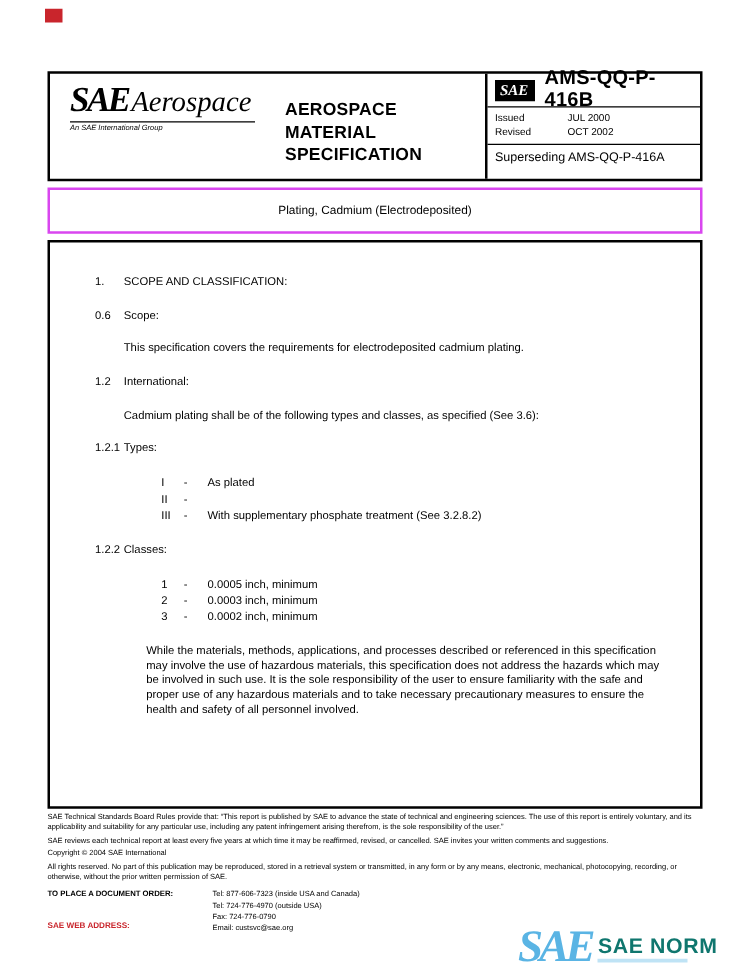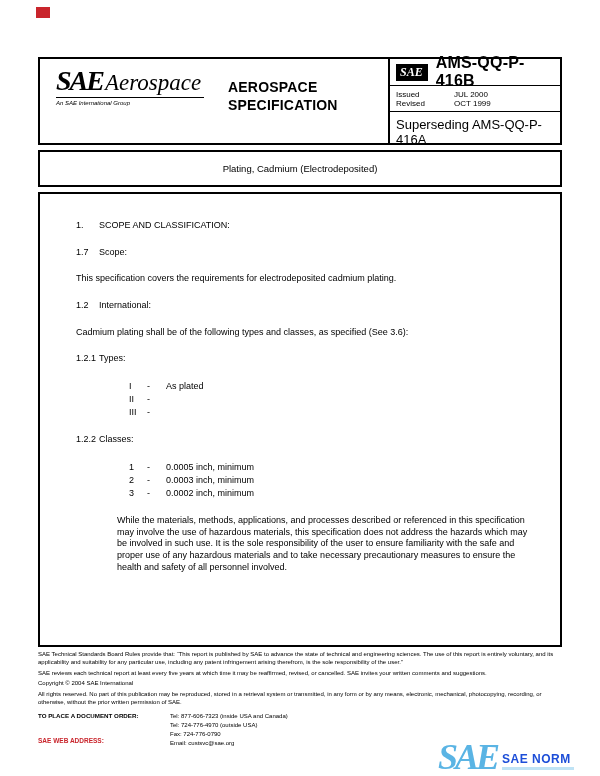--- a/index.html
+++ b/index.html
@@ -31,37 +31,37 @@
   .title-cell { flex:1; padding:20px 0 0 10px; font-weight:bold; font-size:14px; line-height:1.28; letter-spacing:0.2px; }
 
   .doc-cell { width:172px; border-left:2px solid #000; display:flex; flex-direction:column; }
   .doc-row1 { display:flex; align-items:center; gap:8px; padding:4px 6px; border-bottom:1px solid #000; height:27px; }
   .sae-badge {
     background:#000; color:#fff; font-weight:bold; font-style:italic;
     font-family:"Liberation Serif", serif; font-size:12px; padding:2px 5px 3px 4px; line-height:1;
   }
   .doc-number { font-weight:bold; font-size:16px; letter-spacing:0.2px; }
   .doc-row2 { display:grid; grid-template-columns:58px 1fr; font-size:8px; padding:4px 6px 3px 6px; border-bottom:1px solid #000; row-gap:0; height:30px; }
-  .doc-row3 { font-size:13px; padding:5px 6px; }
+  .doc-row3 { font-size:10px; padding:5px 6px; }
 
   
   .title-bar {
     position:absolute; left:38px; top:150px; width:524px; height:37px;
-    border:2px solid #000000; display:flex; align-items:center; justify-content:center;
+    border:2px solid #d946ef; display:flex; align-items:center; justify-content:center;
     font-size:9.5px;
   }
 
   
   .main-box {
     position:absolute; left:38px; top:192px; width:524px; height:455px;
     border:2px solid #000; padding:26px 28px 0 36px; font-size:9px; line-height:1.3;
   }
   .sec { display:flex; margin-bottom:15px; }
   .sec-num { min-width:21px; margin-right:2px; flex-shrink:0; }
-  .para { margin-bottom:15px; }
+  .para { margin-left:23px; margin-bottom:15px; }
   .list-block { margin-left:53px; margin-bottom:15px; }
   .li { display:flex; line-height:13px; }
   .li-key { width:18px; flex-shrink:0; }
   .li-sep { width:19px; flex-shrink:0; }
   .long-para { margin-left:41px; margin-bottom:0; text-align:left; }
 
   
   .footer { position:absolute; left:38px; top:651px; width:524px; font-size:6px; line-height:1.3; }
   .fp { margin-bottom:3px; }
   .fp-copy { margin-bottom:3px; }
@@ -71,21 +71,21 @@
   .web-label { color:#c9252c; font-weight:bold; font-size:6.5px; margin-top:14px; }
   .contacts { font-size:6px; line-height:1.5; }
 
   
   .watermark { position:absolute; right:26px; bottom:4px; display:flex; align-items:flex-end; gap:5px; }
   .wm-sae {
     font-family:"Liberation Serif", serif; font-style:italic; font-weight:bold;
     font-size:36px; line-height:0.8; letter-spacing:-3px; color:#5ab4e4;
   }
   .wm-text { display:flex; flex-direction:column; padding-bottom:2px; }
-  .wm-norm { font-size:12px; font-weight:bold; color:#1d4ed8; letter-spacing:0.5px; line-height:1;margin-top:20px; }
+  .wm-norm { font-size:17px; font-weight:bold; color:#0f766e; letter-spacing:0.5px; line-height:1;margin-top:20px; }
   .wm-sub { height:3px; width:72px; background:#bfe3f5; margin-top:2px; }
 </style>
 </head>
 <body>
 
 <div class="page">
 
   <div class="corner-mark"></div>
 
   <div class="header-box">
@@ -93,51 +93,52 @@
       <div class="logo-line">
         <span class="logo-sae">SAE</span>
         <span class="logo-aero">Aerospace</span>
       </div>
       <div class="logo-rule"></div>
       <div class="logo-tagline">An SAE International Group</div>
     </div>
 
     <div class="title-cell">
       <div>AEROSPACE</div>
+      <div>MATERIAL</div>
       <div>SPECIFICATION</div>
     </div>
 
     <div class="doc-cell">
       <div class="doc-row1">
         <span class="sae-badge">SAE</span>
         <span class="doc-number">AMS-QQ-P-416B</span>
       </div>
       <div class="doc-row2">
         <span>Issued</span>
         <span>JUL 2000</span>
         <span>Revised</span>
-        <span>OCT 1999</span>
+        <span>OCT 2002</span>
       </div>
       <div class="doc-row3">Superseding AMS-QQ-P-416A</div>
     </div>
   </div>
 
   <div class="title-bar">
     <span>Plating, Cadmium (Electrodeposited)</span>
   </div>
 
   <div class="main-box">
 
     <div class="sec">
       <span class="sec-num">1.</span>
       <span>SCOPE AND CLASSIFICATION:</span>
     </div>
 
     <div class="sec">
-      <span class="sec-num">1.7</span>
+      <span class="sec-num">0.6</span>
       <span>Scope:</span>
     </div>
 
     <div class="para">This specification covers the requirements for electrodeposited cadmium plating.</div>
 
     <div class="sec">
       <span class="sec-num">1.2</span>
       <span>International:</span>
     </div>
 
@@ -154,20 +155,21 @@
         <span class="li-sep">-</span>
         <span>As plated</span>
       </div>
       <div class="li">
         <span class="li-key">II</span>
         <span class="li-sep">-</span>
       </div>
       <div class="li">
         <span class="li-key">III</span>
         <span class="li-sep">-</span>
+        <span>With supplementary phosphate treatment (See 3.2.8.2)</span>
       </div>
     </div>
 
     <div class="sec">
       <span class="sec-num">1.2.2</span>
       <span>Classes:</span>
     </div>
 
     <div class="list-block">
       <div class="li">

